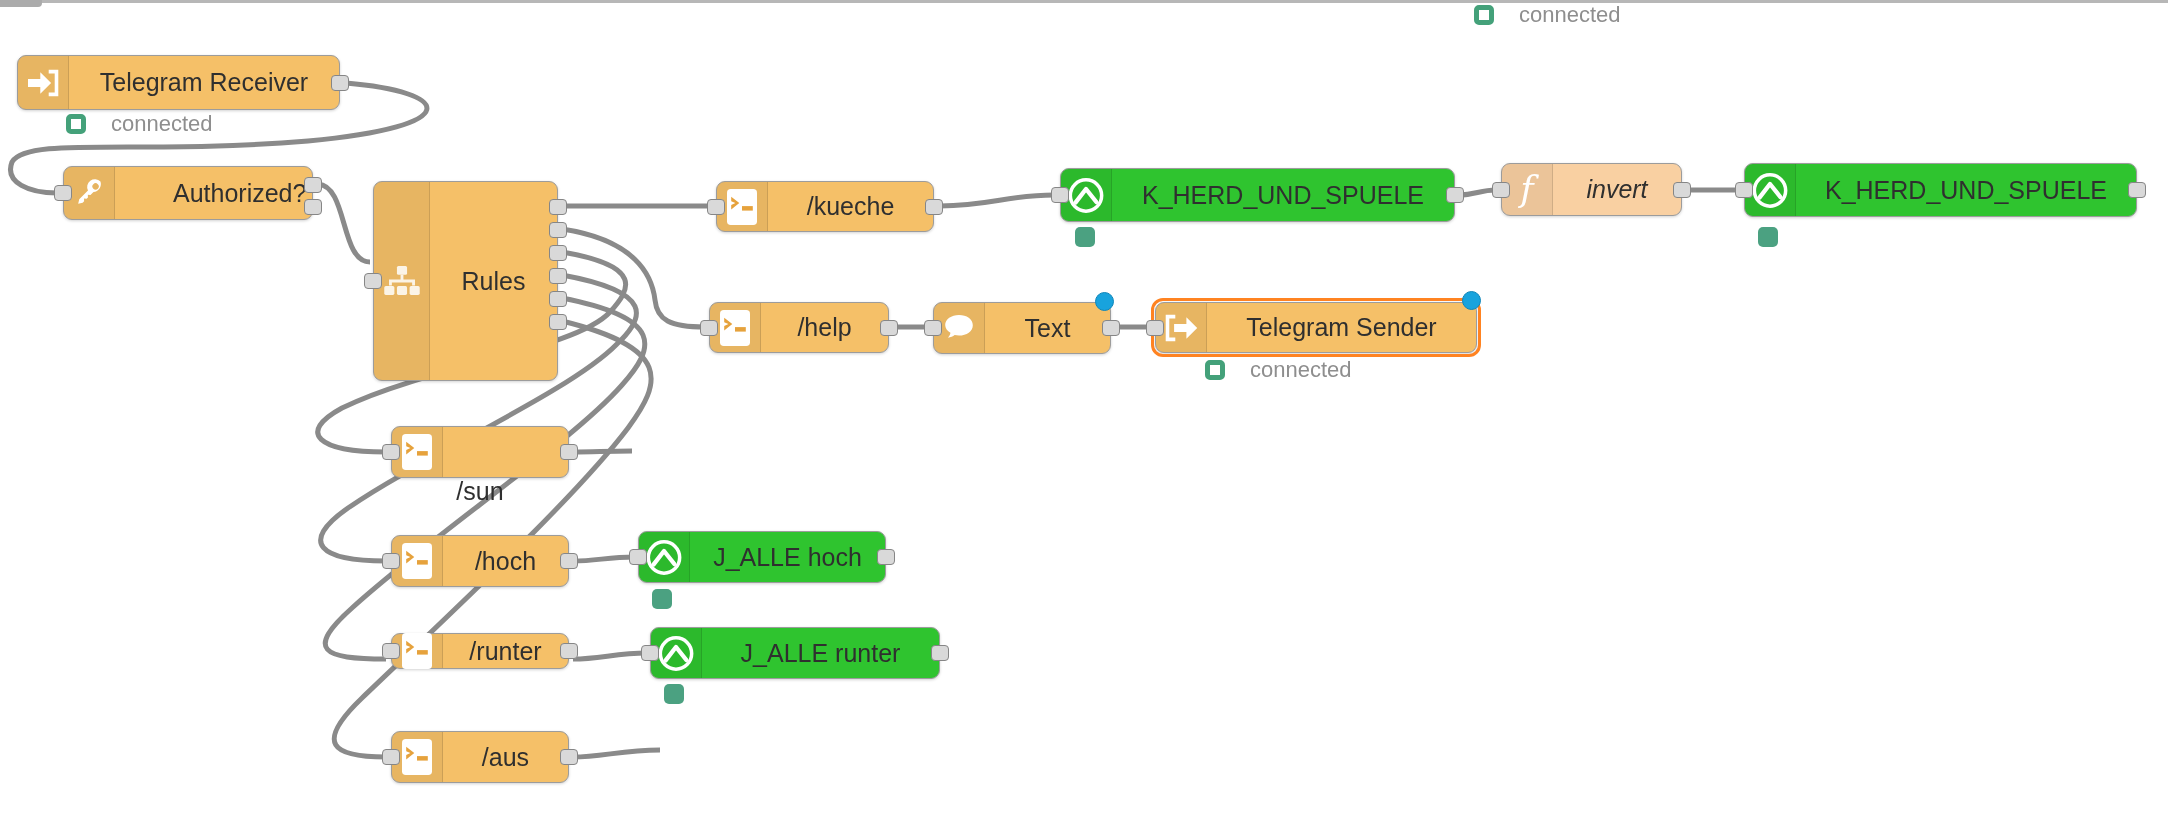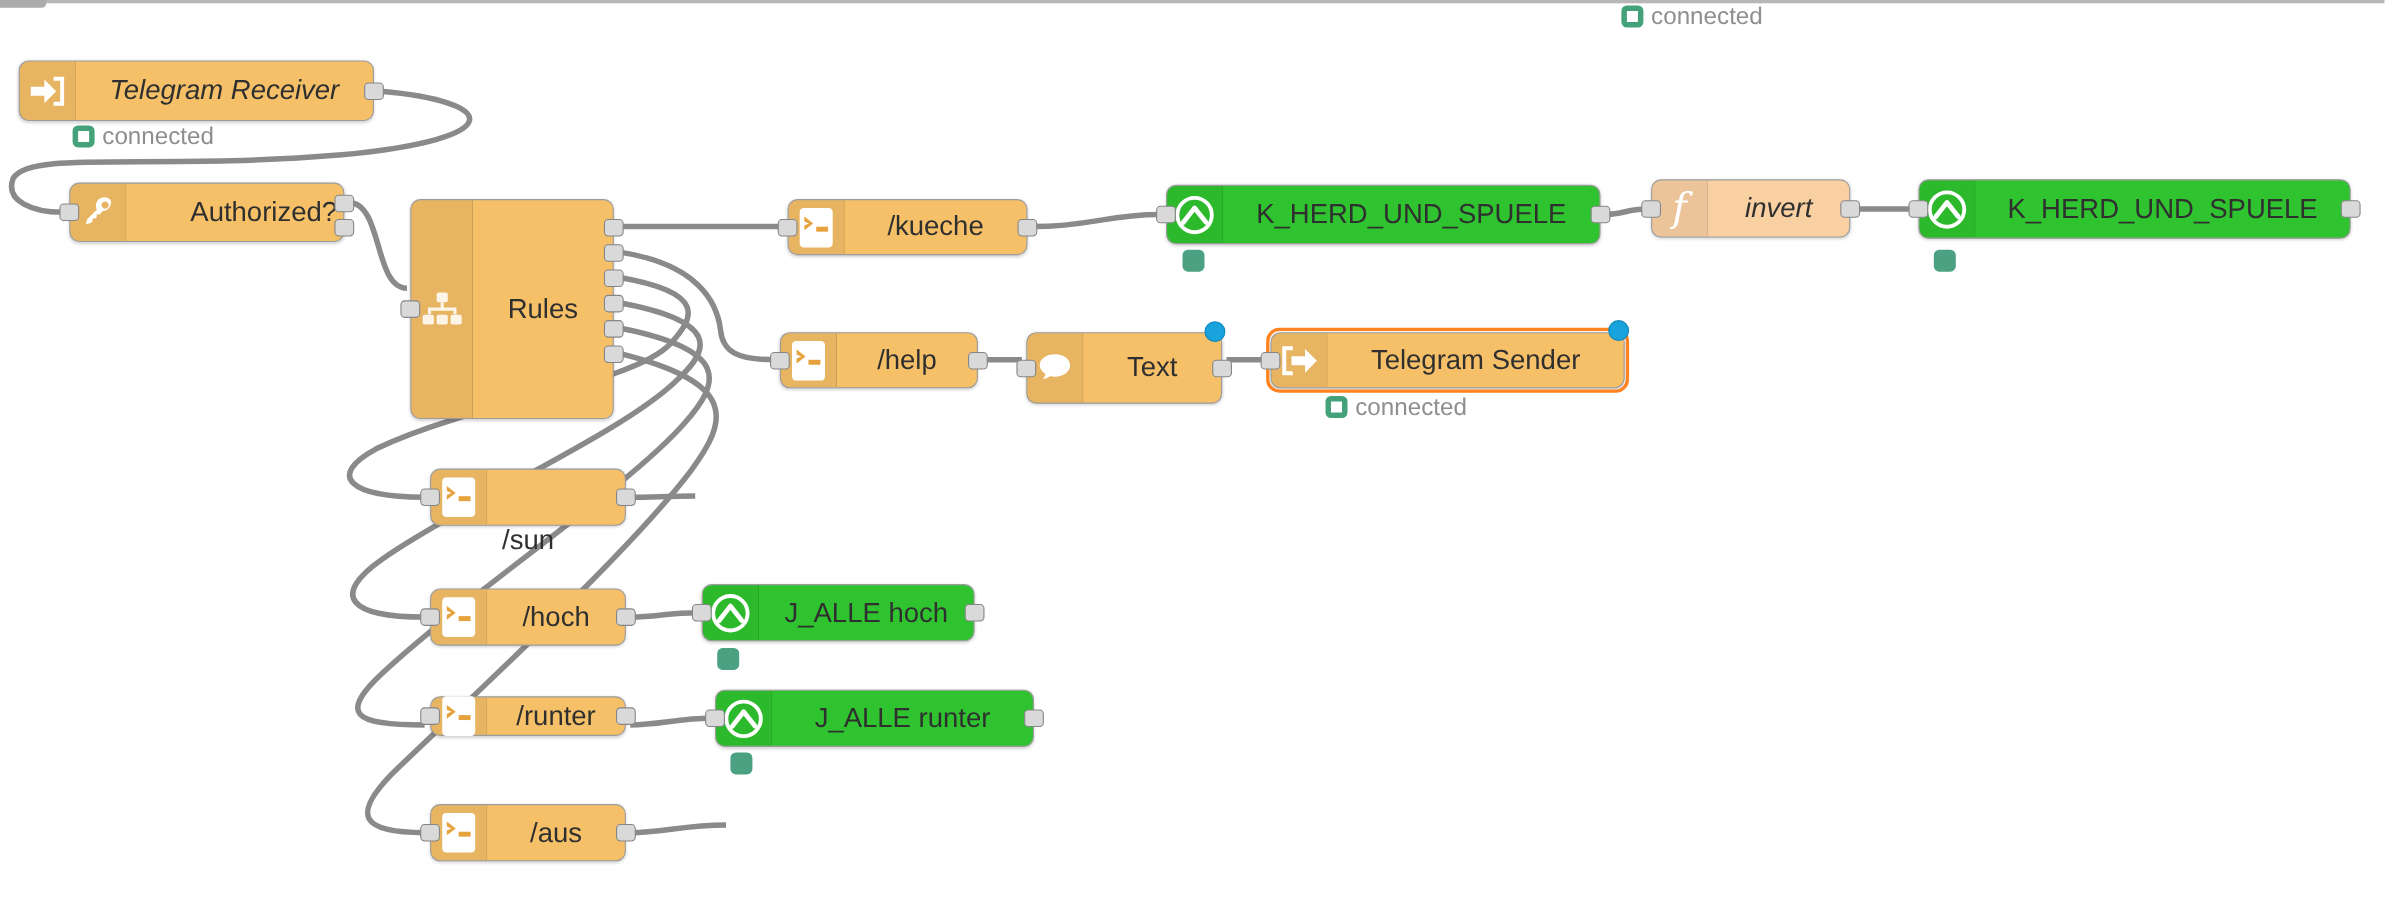--- a/index.html
+++ b/index.html
@@ -18,39 +18,39 @@
            border-radius:7.5px 0 0 7.5px;}
   .node.tall .iconbox{width:55px;flex:0 0 55px;}
   .label{flex:1;display:flex;align-items:center;justify-content:center;
          font-size:25px;color:#2f2f2f;white-space:nowrap;padding:0 10px;}
   .node.func .label{font-style:italic;}
   .port{position:absolute;width:18px;height:16px;background:#d9d9d9;border:1.5px solid #868686;
         border-radius:4px;z-index:4;box-sizing:border-box;}
   .port.in{left:-10px;top:50%;margin-top:-8px;}
   .port.out{right:-10px;top:50%;margin-top:-8px;}
   .port.fixed{top:auto;margin-top:0;}
-  .status{position:absolute;z-index:3;display:flex;align-items:center;gap:7px;padding-left:40px;}
+  .status{position:absolute;z-index:3;display:flex;align-items:center;gap:25px;padding-left:40px;}
   .status-ring{width:20px;height:20px;box-sizing:border-box;border:5px solid #44a17a;
                border-radius:5px;background:#fff;}
   .status-sq{position:absolute;z-index:3;width:20px;height:20px;background:#4ba181;border-radius:5px;}
   .status-text{font-size:22px;color:#8e8e8e;}
   .bluedot{position:absolute;z-index:5;width:19px;height:19px;border-radius:50%;
            background:#18a3dd;border:1px solid #0f86ba;box-sizing:border-box;}
   .sel::after{content:"";position:absolute;inset:-5px;border:3.5px solid #ff8321;border-radius:12px;pointer-events:none;}
   svg.icn{display:block;}
   
-  #n-tr     {left:17px;  top:55px;  width:323px;height:55px;font-style:italic;}
+  #n-tr     {left:17px;  top:55px;  width:323px;height:55px;}
   #n-auth   {left:63px;  top:166px; width:250px;height:54px;gap:48px;}
   #n-rules  {left:373px; top:181px; width:185px;height:200px;}
   #n-kueche {left:716px; top:181px; width:218px;height:51px;}
   #n-kherd1 {left:1060px;top:168px; width:395px;height:54px;}
   #n-invert {left:1501px;top:163px; width:181px;height:53px;}
   #n-kherd2 {left:1744px;top:163px; width:393px;height:54px;}
   #n-help   {left:709px; top:302px; width:180px;height:51px;}
-  #n-text   {left:933px; top:302px; width:178px;height:65px;}
+  #n-text   {left:933px; top:302px; width:178px;height:52px;}
   #n-sender {left:1155px;top:302px; width:322px;height:51px;}
   #n-sun    {left:391px; top:426px; width:178px;height:52px;flex-direction:column;}
   #n-sonnen {left:635px; top:424px; width:358px;height:54px;}
   #n-hoch   {left:391px; top:535px; width:178px;height:52px;}
   #n-jhoch  {left:638px; top:531px; width:248px;height:52px;}
   #n-runter {left:391px; top:633px; width:178px;height:36px;}
   #n-jrunter{left:650px; top:627px; width:290px;height:52px;}
   #n-aus    {left:391px; top:731px; width:178px;height:52px;}
   #n-egpanik{left:664px; top:723px; width:325px;height:55px;}
 </style>

